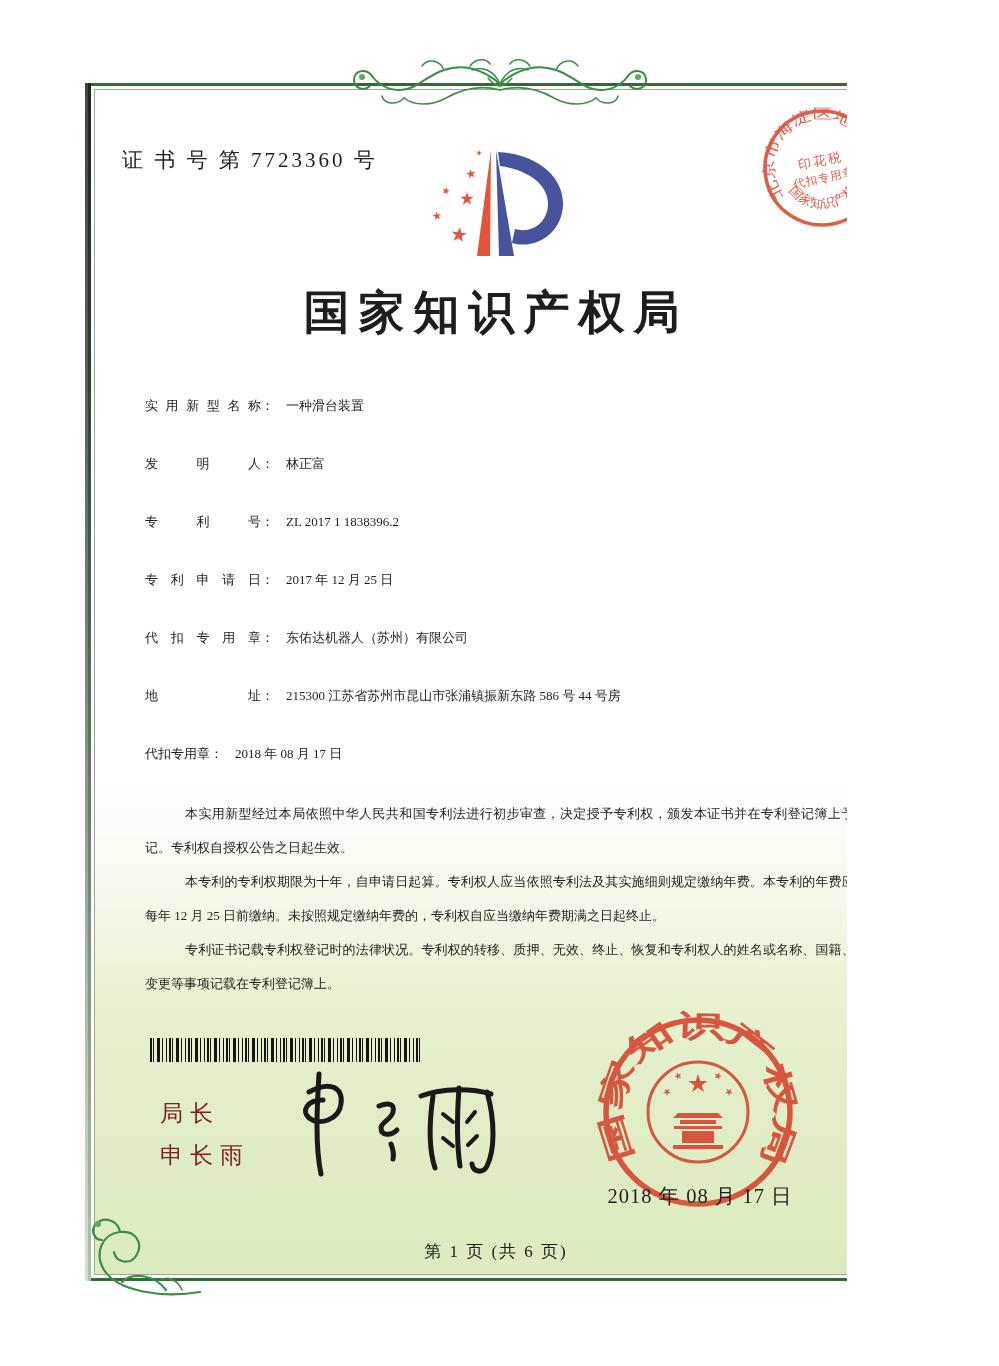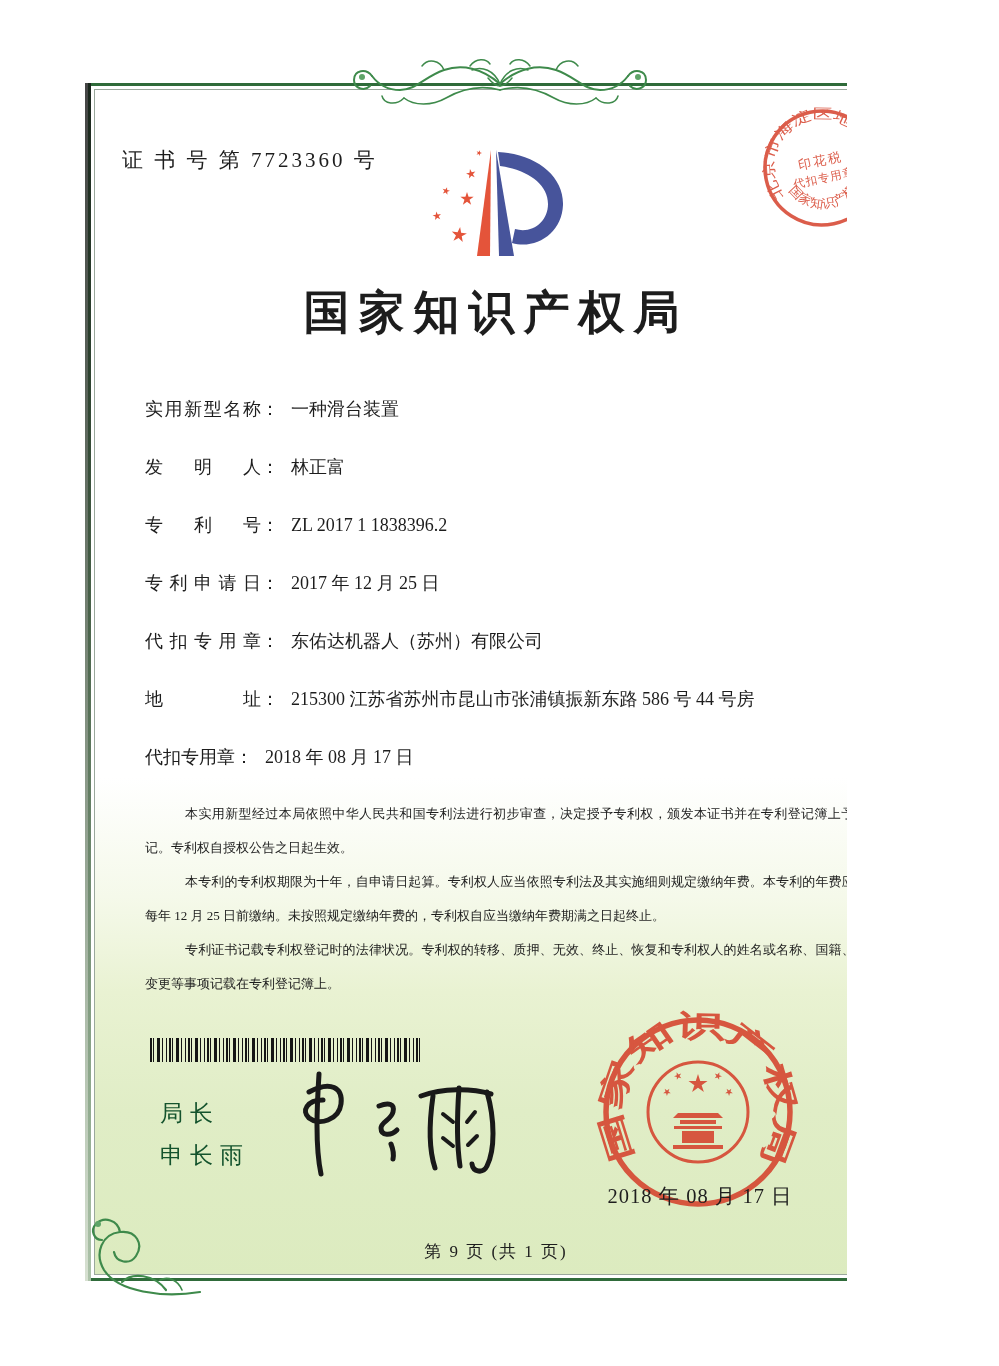--- a/index.html
+++ b/index.html
@@ -10,29 +10,29 @@
   .page-bg{left:91px;top:86px;width:810px;height:1192px;
     background:linear-gradient(180deg,#ffffff 0%,#ffffff 58%,#f5f9ea 68%,#e9f2d2 76%,#e0edc6 86%,#dcebbf 100%);}
   
   .frame{left:88px;top:83px;width:810px;height:1192px;border:3px solid #2f6b3a;
     box-shadow:inset 0 0 0 3px #ffffff,inset 0 0 0 4px #9aa89c;}
   
   .scan-edge{left:85px;top:83px;width:6px;height:1198px;opacity:.8;
     background:linear-gradient(180deg,#161616 0%,#2e3a2e 25%,#51624f 45%,#7c8f79 65%,#a9bba4 85%,#cdd9c6 100%);}
   .cert-no{left:122px;top:146px;font-size:21px;letter-spacing:3px;}
   .title{left:88px;top:282px;width:816px;text-align:center;font-size:46px;font-weight:700;letter-spacing:9px;}
-  .field-row{left:145px;width:740px;font-size:18px;white-space:nowrap;}
+  .field-row{left:145px;width:740px;font-size:13px;white-space:nowrap;}
   .flabel{display:inline-block;width:116px;text-align:justify;text-align-last:justify;}
   .fvalue{margin-left:12px;}
   .grant-right{left:560px;top:0;position:absolute;white-space:nowrap;}
   .paras{left:145px;top:797px;width:736px;font-size:13px;line-height:34px;text-align:justify;}
   .paras p{margin:0;text-indent:40px;}
   .barcode{left:150px;top:1038px;width:272px;height:24px;
     background:repeating-linear-gradient(90deg,#151515 0 2px,transparent 2px 3px,#151515 3px 4px,transparent 4px 7px,#151515 7px 10px,transparent 10px 12px,#151515 12px 13px,transparent 13px 16px,#151515 16px 17px,transparent 17px 19px);}
-  .officer{left:160px;font-family:"Liberation Sans","DejaVu Sans",sans-serif;font-size:23px;letter-spacing:7px;color:#14532d;}
+  .officer{left:160px;font-family:"Liberation Sans","DejaVu Sans",sans-serif;font-size:23px;letter-spacing:7px;color:#7f1d1d;}
   .officer-title{top:1098px;}
   .officer-name{top:1140px;}
   .seal-date{left:603px;top:1182px;width:194px;text-align:center;font-size:20.5px;color:#1e1e1e;letter-spacing:1px;}
   .footer{left:88px;top:1240px;width:816px;text-align:center;font-size:17px;letter-spacing:2px;}
   svg{position:absolute;overflow:visible;}
   svg text{font-family:"Liberation Serif","DejaVu Serif",serif;}
 </style>
 </head>
 <body>
 
@@ -191,15 +191,15 @@
           <rect x="-24" y="4" width="48" height="3"></rect>
           <rect x="-16" y="9" width="32" height="12"></rect>
           <rect x="-25" y="23" width="50" height="4"></rect>
         </g>
       </g>
     </g>
   </svg>
 
   <div class="abs seal-date">2018 年 08 月 17 日</div>
 
-  <div class="abs footer">第 9 页 (共 1 页)</div>
+  <div class="abs footer">第 1 页 (共 6 页)</div>
 
 </div>
 
 </body></html>

